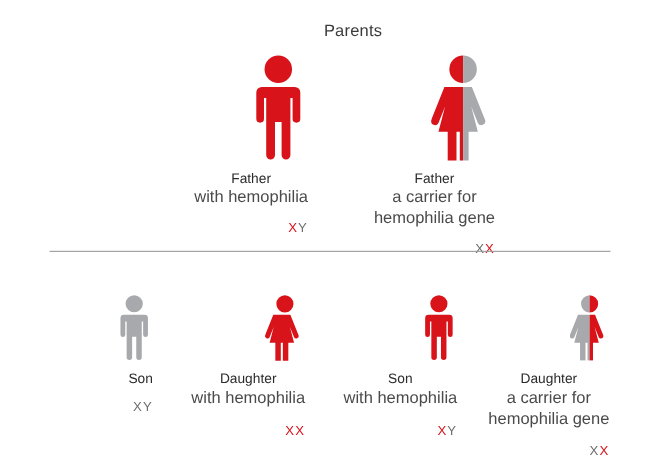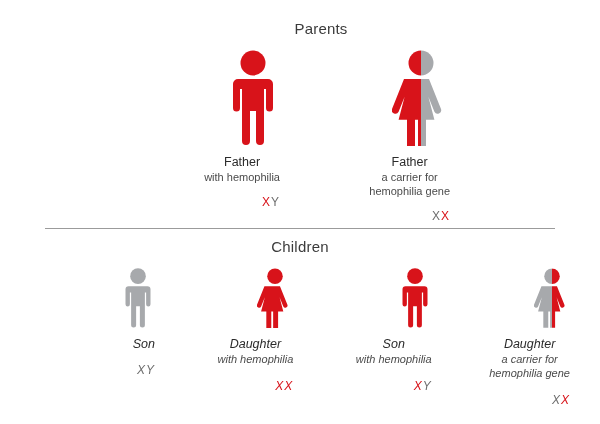--- a/index.html
+++ b/index.html
@@ -45,24 +45,23 @@
     display: flex;
   }
   #parents-row {
     top: 46px;
     left: 150px;
     width: 300px;
     justify-content: space-between;
   }
   #children-row {
     top: 266px;
-    left: 30px;
+    left: 14px;
     width: 540px;
     justify-content: space-between;
-    font-style: italic;
   }
 
   .person {
     width: 130px;
     display: flex;
     flex-direction: column;
     align-items: flex-end;
   }
   #parents-row .person { width: 130px; }
   #children-row .person { width: 125px; }
@@ -77,21 +76,21 @@
 
   .labels {
     text-align: center;
     margin-top: 9px;
   }
   .role {
     font-size: 12.5px;
     color: #2b2b2b;
   }
   .note {
-    font-size: 11px;
+    font-size: 15px;
     color: #4a4a4a;
     line-height: 1.25;
     margin-top: 2px;
   }
   .genotype {
     margin-top: 10px;
     font-size: 12px;
     letter-spacing: 1px;
   }
   #children-row .genotype { margin-top: 12px; }
@@ -153,21 +152,20 @@
       </div>
       <div class="genotype">
         <span class="allele-gray">X</span><span class="allele-red">X</span>
       </div>
     </div>
 
   </div>
 
   <div class="divider"></div>
 
-  <div class="section-title" id="children-title">Children</div>
 
   <div class="row" id="children-row">
 
     <div class="person">
       <div class="figure-wrap">
         <svg width="34" height="60" viewBox="0 0 54 96">
           <circle cx="27" cy="13" r="12.5" fill="#a7a9ac"></circle>
           <path d="M12 29 h30 a5 5 0 0 1 5 5 v24 a3.5 3.5 0 0 1 -7 0 v-19 h-2 v52 a4 4 0 0 1 -8 0 v-30 h-6 v30 a4 4 0 0 1 -8 0 v-52 h-2 v19 a3.5 3.5 0 0 1 -7 0 v-24 a5 5 0 0 1 5 -5 z" fill="#a7a9ac"></path>
         </svg>
       </div>

